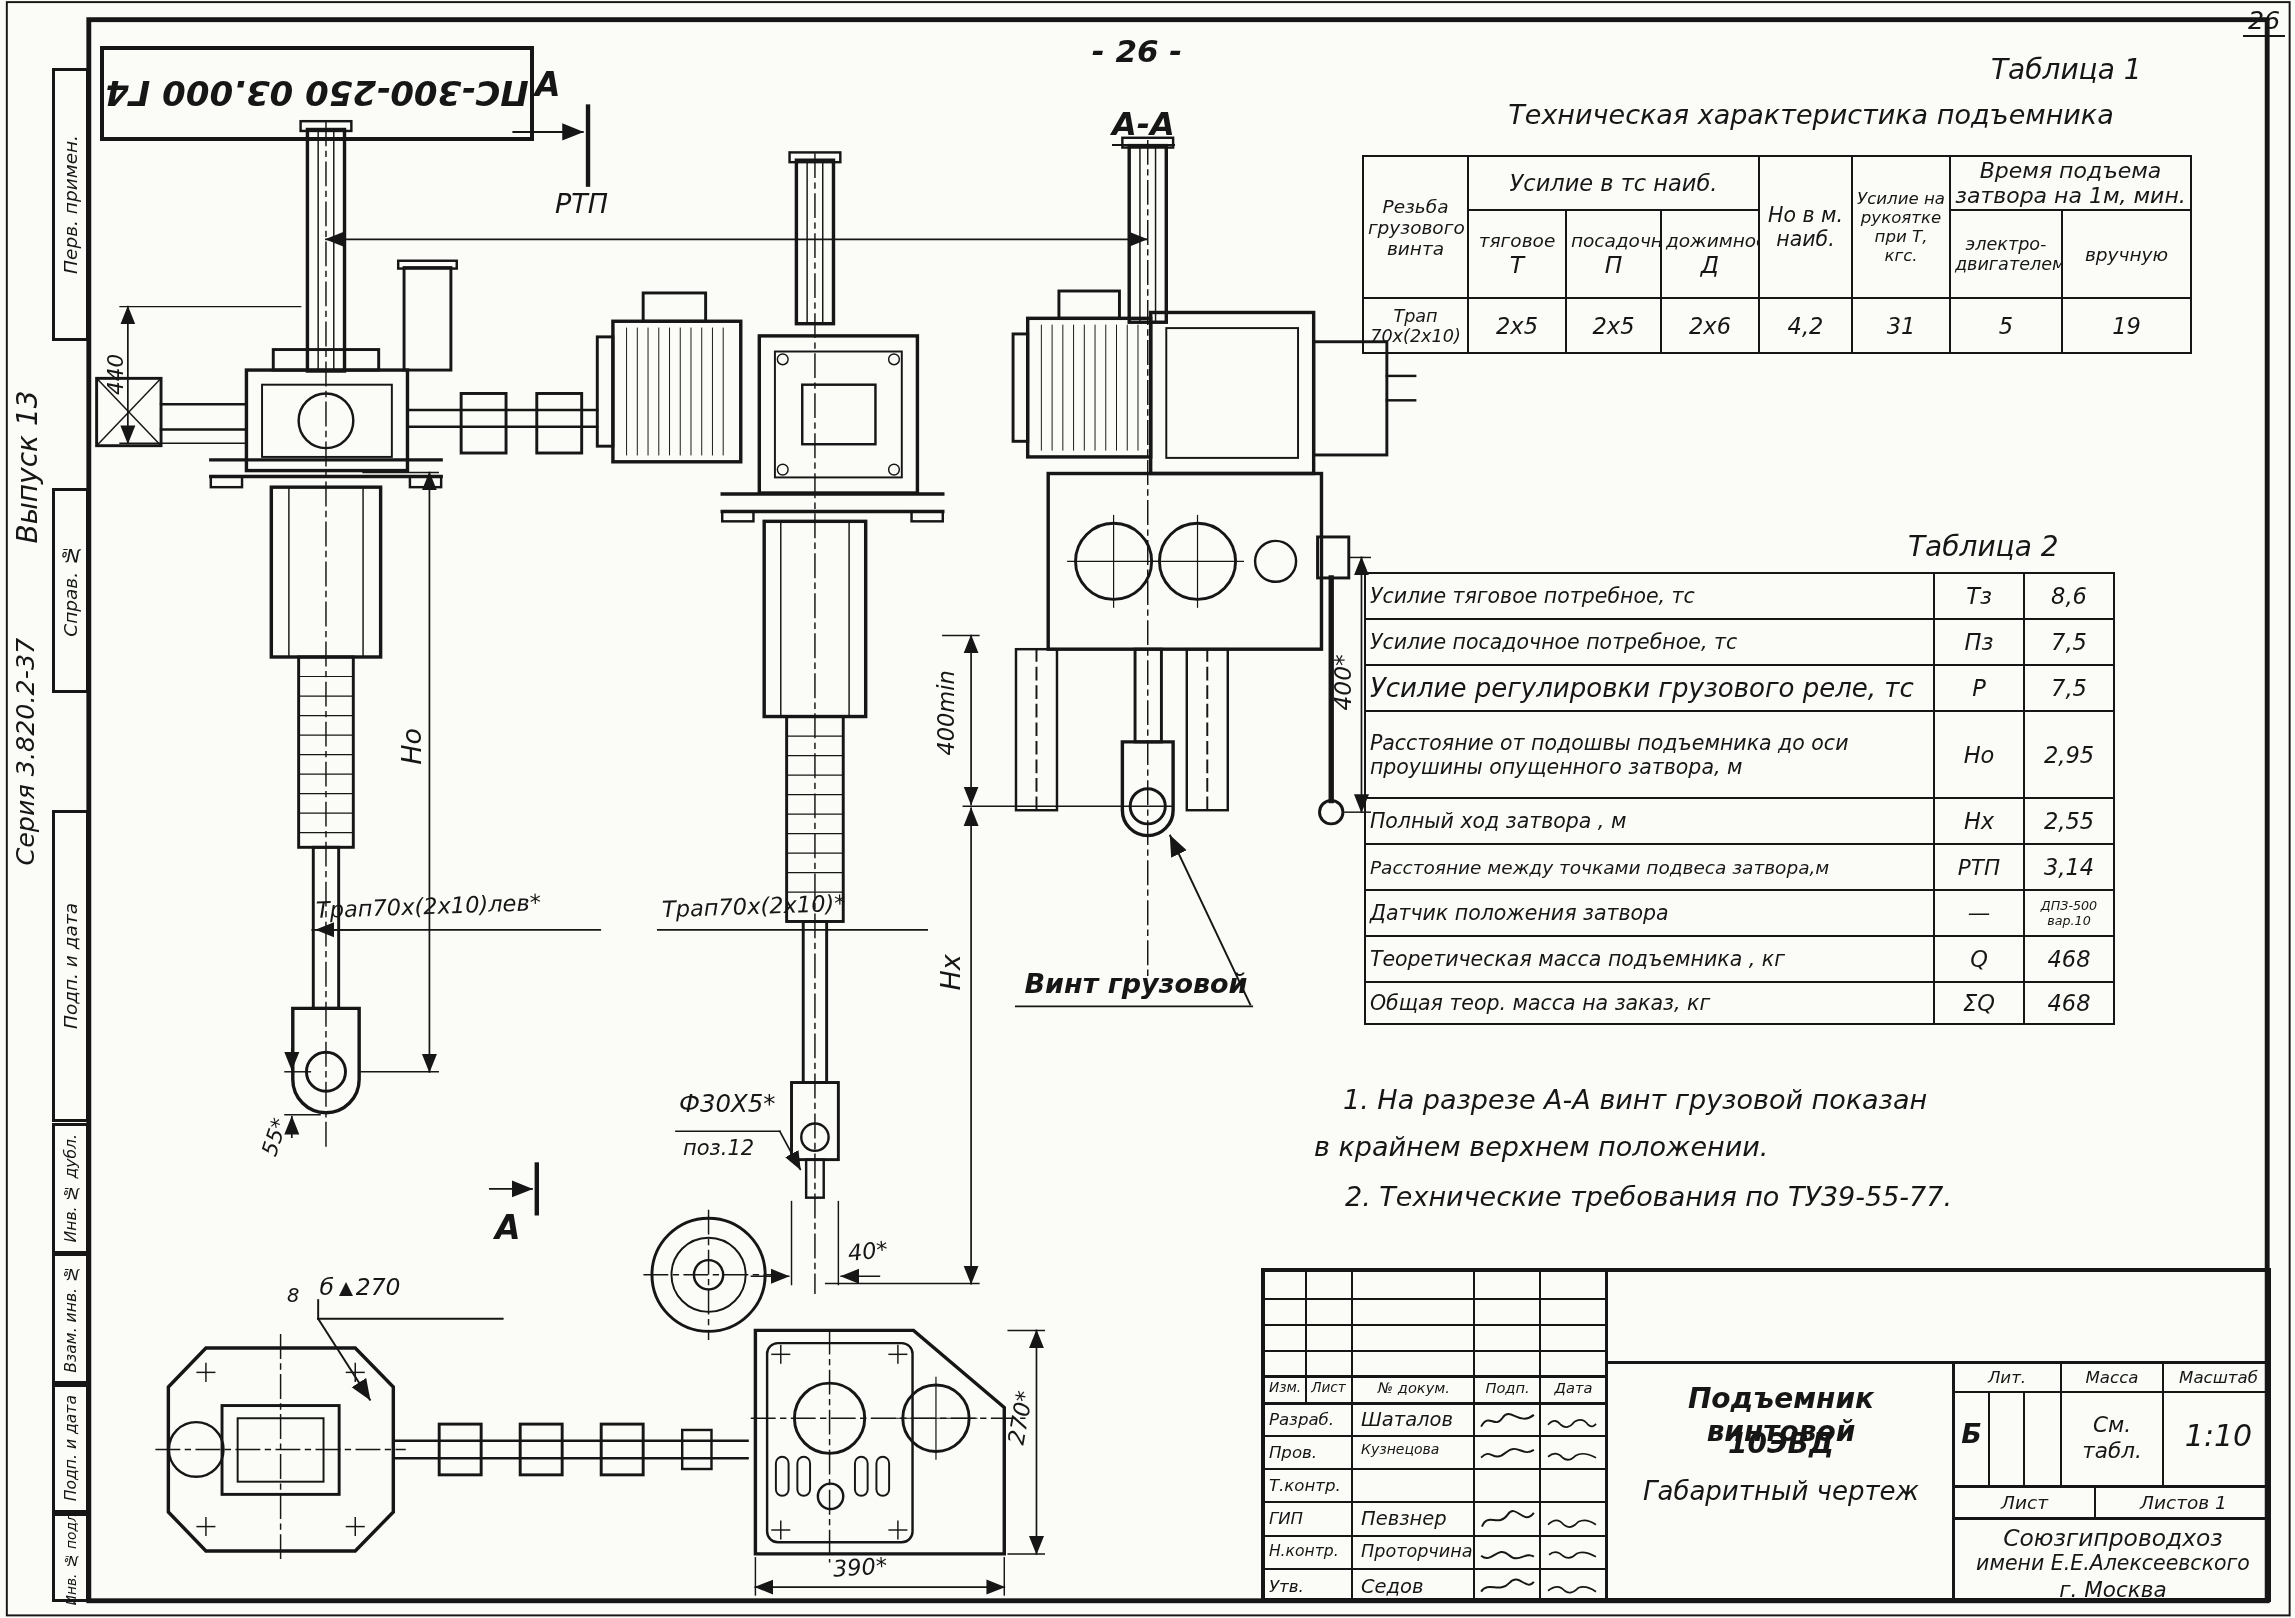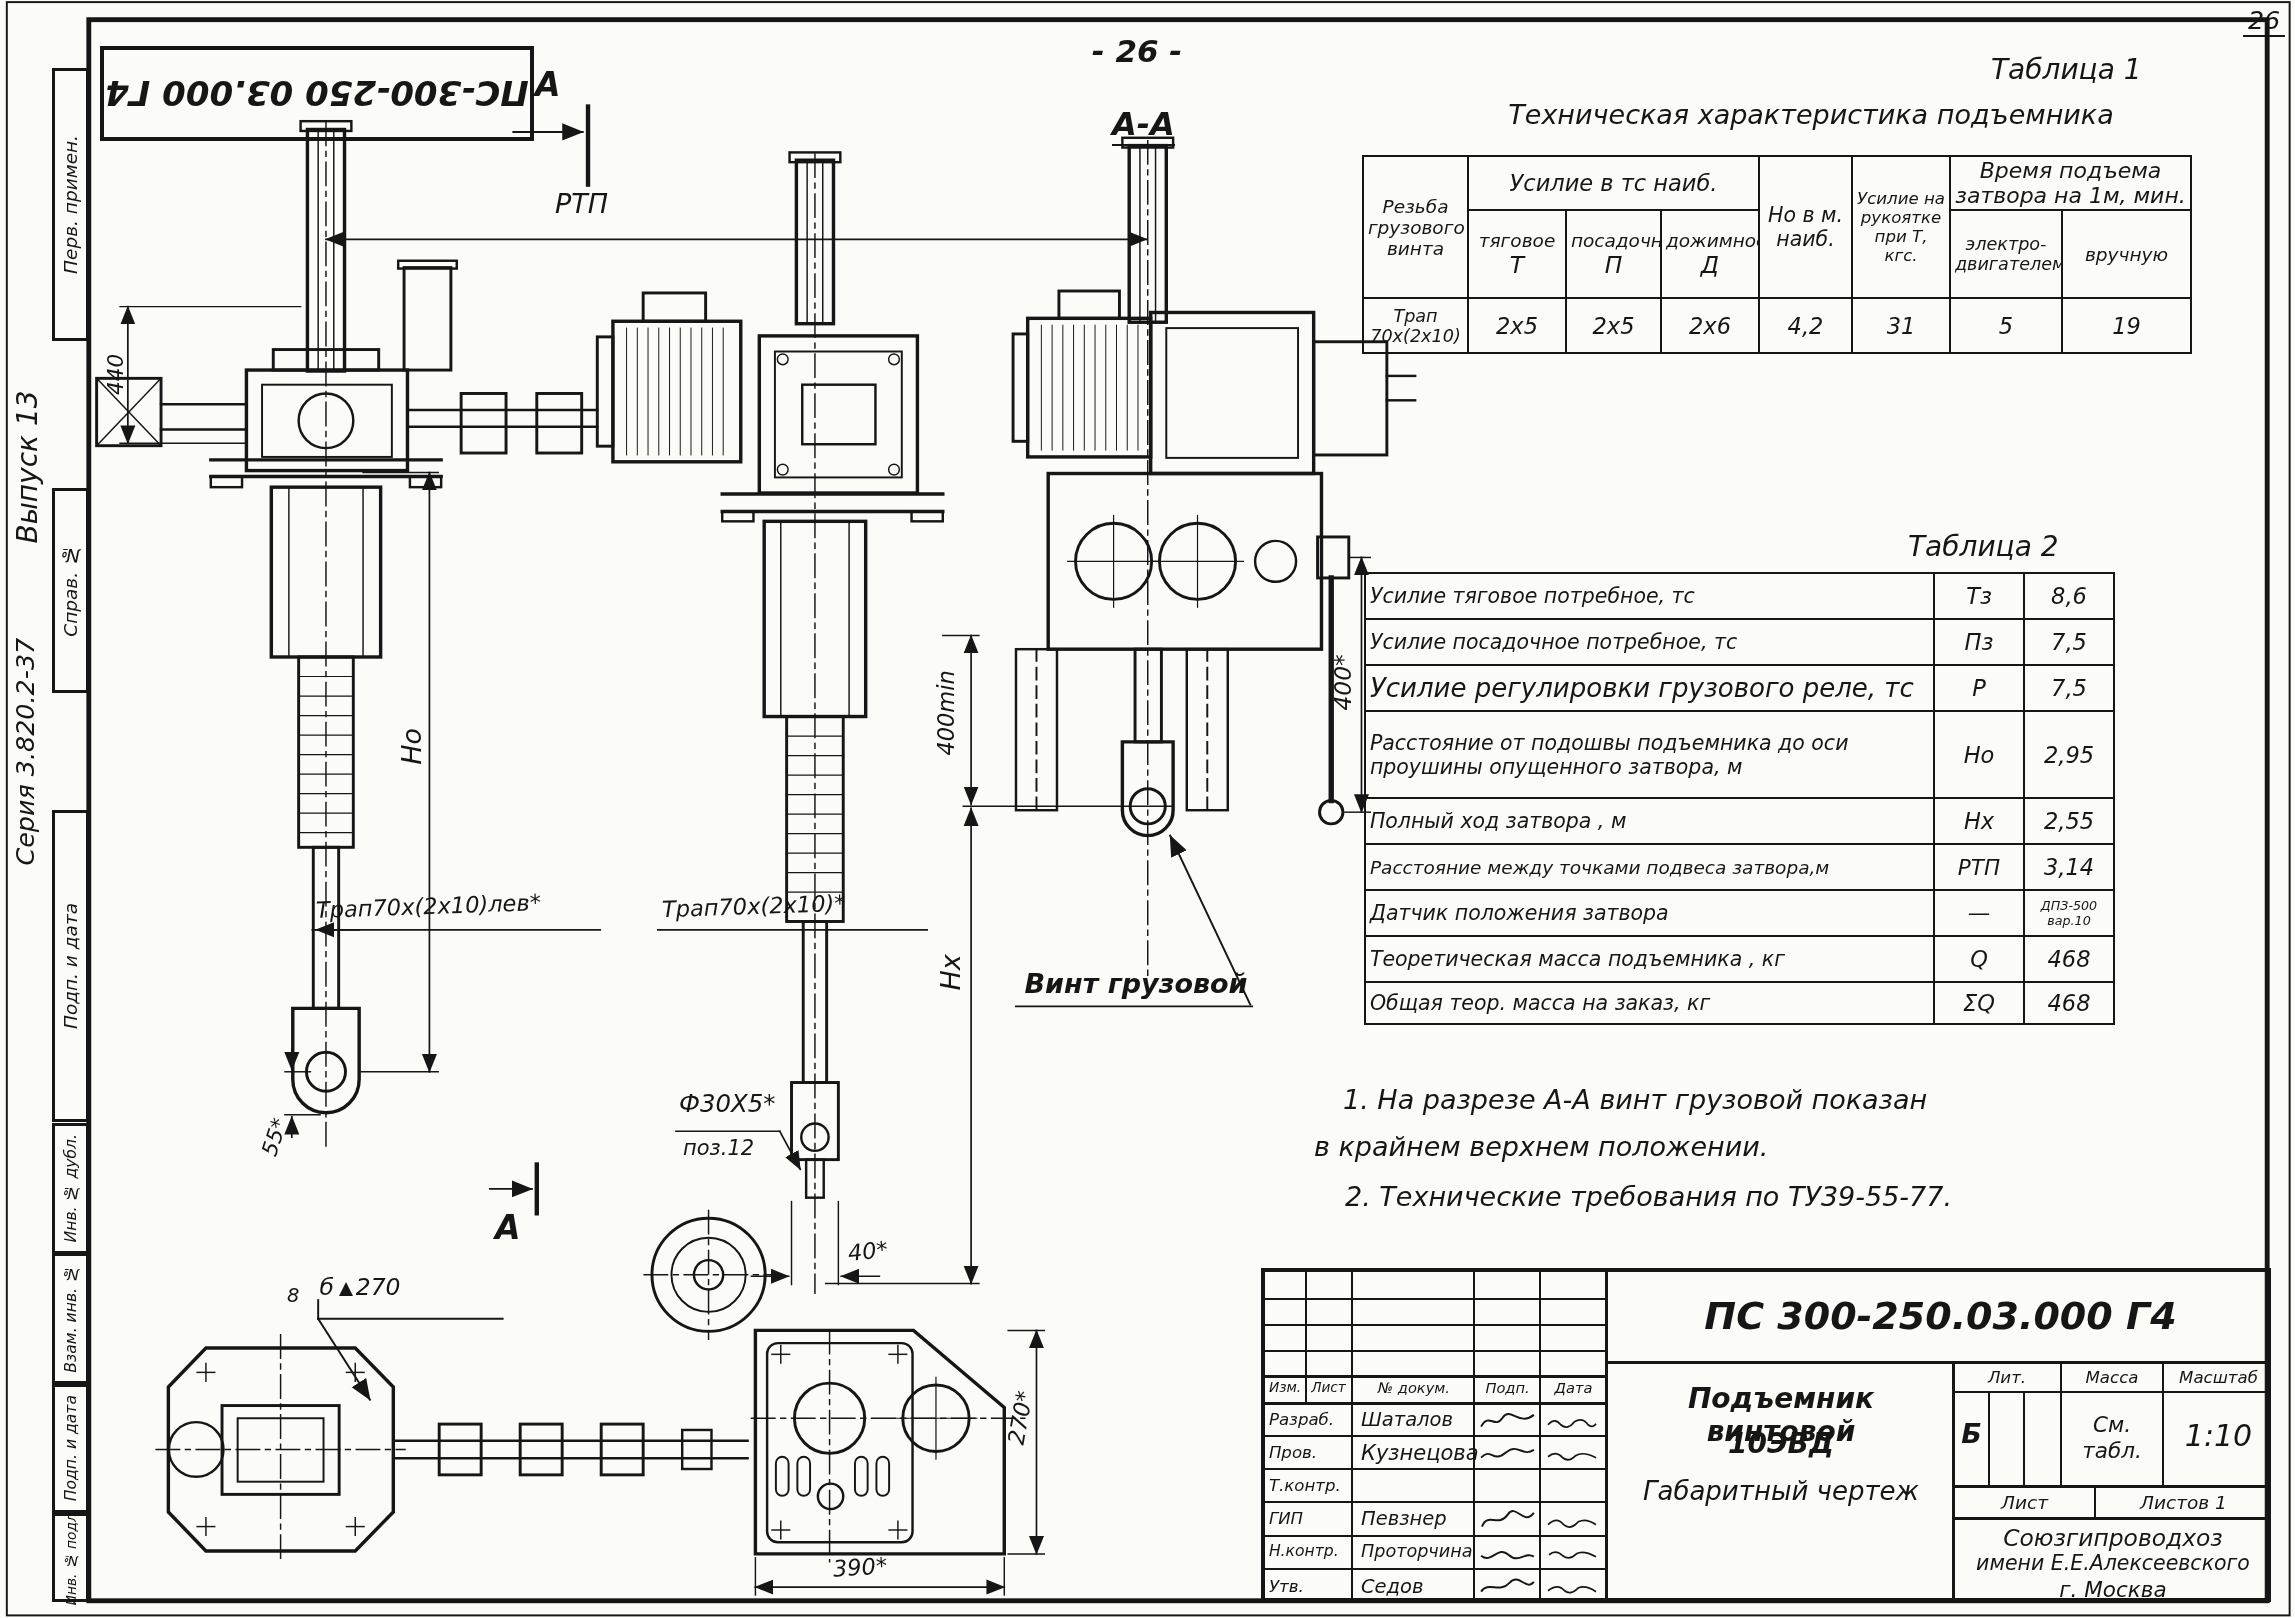--- a/index.html
+++ b/index.html
@@ -484,21 +484,21 @@
 
     <div class="tbl-cell c" style="left:0;top:107px;width:40px;font-size:13.7px;">Изм.</div>
     <div class="tbl-cell c" style="left:41px;top:107px;width:45px;font-size:13.7px;">Лист</div>
     <div class="tbl-cell c" style="left:89px;top:107px;width:120px;font-size:14.6px;">№ докум.</div>
     <div class="tbl-cell c" style="left:211px;top:107px;width:63px;font-size:14.6px;">Подп.</div>
     <div class="tbl-cell c" style="left:277px;top:107px;width:63px;font-size:14.6px;">Дата</div>
 
     <div class="tbl-cell" style="left:3.9px;top:138px;font-size:16.6px;">Разраб.</div>
     <div class="tbl-cell" style="left:96px;top:136px;font-size:19.5px;">Шаталов</div>
     <div class="tbl-cell" style="left:3.9px;top:171px;font-size:16.6px;">Пров.</div>
-    <div class="tbl-cell" style="left:96px;top:169px;font-size:21px;">Кузнецова</div>
+    <div class="tbl-cell" style="left:96px;top:169px;font-size:14px;">Кузнецова</div>
     <div class="tbl-cell" style="left:3.9px;top:204px;font-size:16.6px;">Т.контр.</div>
     <div class="tbl-cell" style="left:3.9px;top:237px;font-size:16.6px;">ГИП</div>
     <div class="tbl-cell" style="left:96px;top:235px;font-size:19.5px;">Певзнер</div>
     <div class="tbl-cell" style="left:3.9px;top:270px;font-size:15.6px;">Н.контр.</div>
     <div class="tbl-cell" style="left:96px;top:269px;font-size:17.6px;">Проторчина</div>
     <div class="tbl-cell" style="left:3.9px;top:305px;font-size:16.6px;">Утв.</div>
     <div class="tbl-cell" style="left:96px;top:303px;font-size:19.5px;">Седов</div>
 
     <svg class="sig" style="left:213px;top:138px;" width="59" height="21.5" viewBox="0 0 120 44">
         <path d="M6,34 C22,4 34,40 50,16 S84,34 114,10" stroke="#161616" stroke-width="4" fill="none"></path>
@@ -524,21 +524,20 @@
     <svg class="sig" style="left:280px;top:240px;" width="54" height="17.6" viewBox="0 0 110 36">
         <path d="M6,26 q18,-18 32,0 q14,12 30,-6 q16,-8 36,6" stroke="#161616" stroke-width="3.5" fill="none"></path>
       </svg>
     <svg class="sig" style="left:280px;top:273px;" width="54" height="17.6" viewBox="0 0 110 36">
         <path d="M8,20 q14,-12 28,2 q14,10 28,-4 q14,-8 40,6" stroke="#161616" stroke-width="3.5" fill="none"></path>
       </svg>
     <svg class="sig" style="left:280px;top:307px;" width="54" height="17.6" viewBox="0 0 110 36">
         <path d="M6,24 q20,-16 34,0 q12,10 28,-6 q16,-6 36,8" stroke="#161616" stroke-width="3.5" fill="none"></path>
       </svg>
 
-    <div class="tbl-cell c" style="left:344px;top:21.5px;width:663px;font-size:38px;font-weight:700;">ПС 300-250.03.000 Г4</div>
 
     <div class="tbl-cell c" style="left:347px;top:110px;width:338px;font-size:28px;font-weight:600;">Подъемник винтовой</div>
     <div class="tbl-cell c" style="left:347px;top:155px;width:338px;font-size:28px;font-weight:600;">10ЭВД</div>
     <div class="tbl-cell c" style="left:347px;top:204px;width:338px;font-size:26px;">Габаритный чертеж</div>
 
     <div class="tbl-cell c" style="left:690px;top:96px;width:104px;font-size:16.6px;">Лит.</div>
     <div class="tbl-cell c" style="left:797px;top:96px;width:100px;font-size:16.6px;">Масса</div>
     <div class="tbl-cell c" style="left:900px;top:96px;width:107px;font-size:16.6px;">Масштаб</div>
     <div class="tbl-cell c" style="left:690px;top:146px;width:33px;font-size:27px;font-weight:600;">Б</div>
     <div class="tbl-cell c" style="left:797px;top:140px;width:100px;font-size:21.5px;white-space:normal;line-height:1.2;">См. табл.</div>

